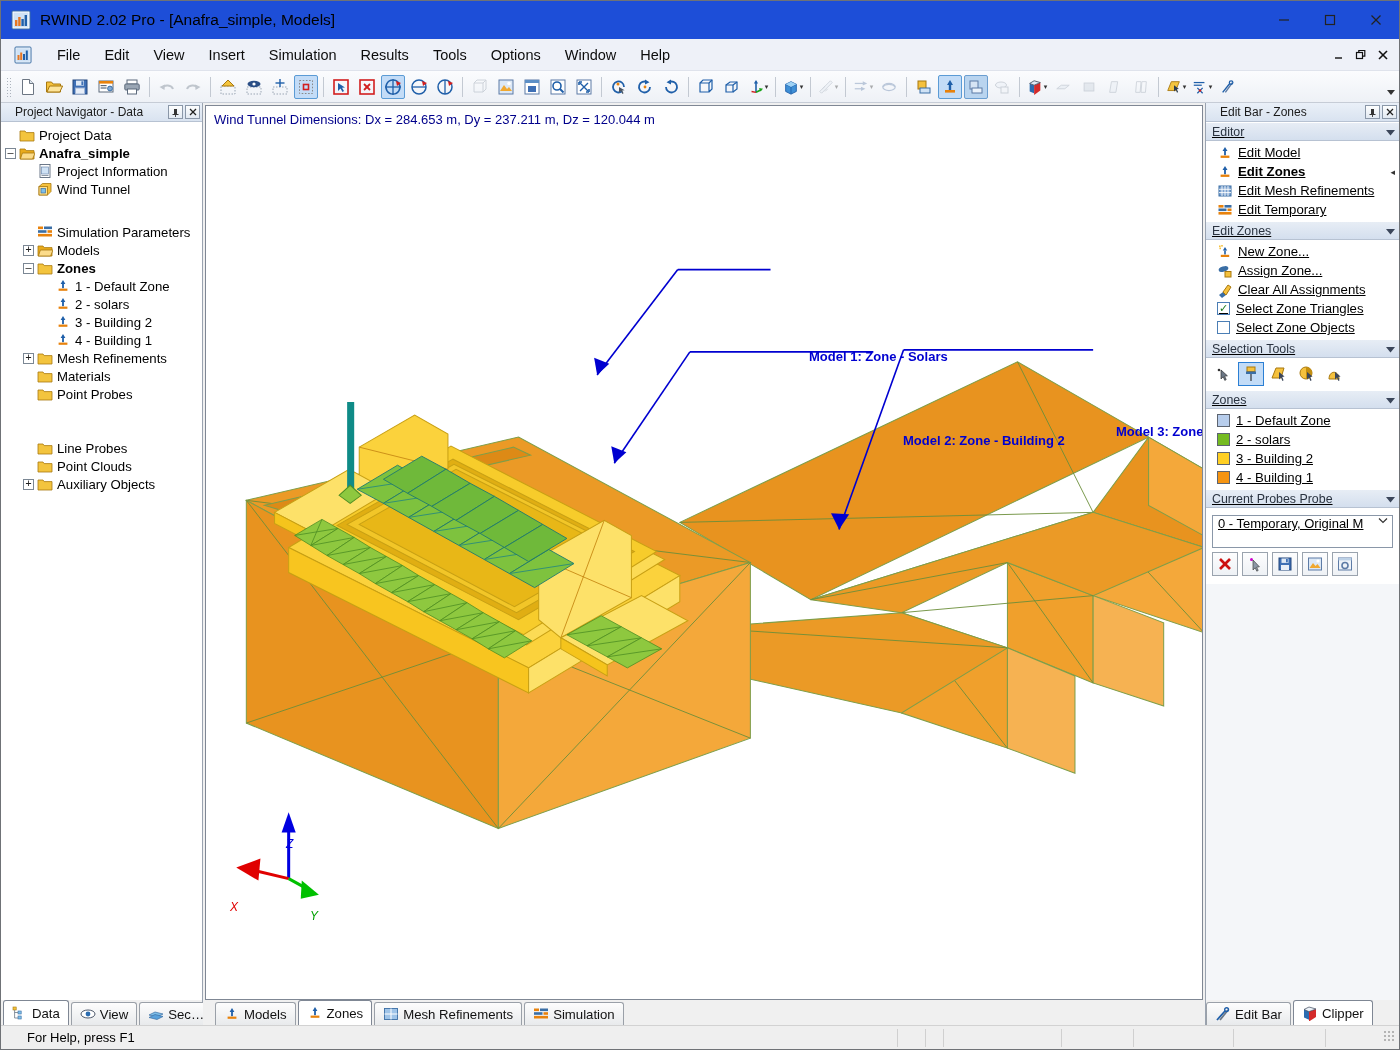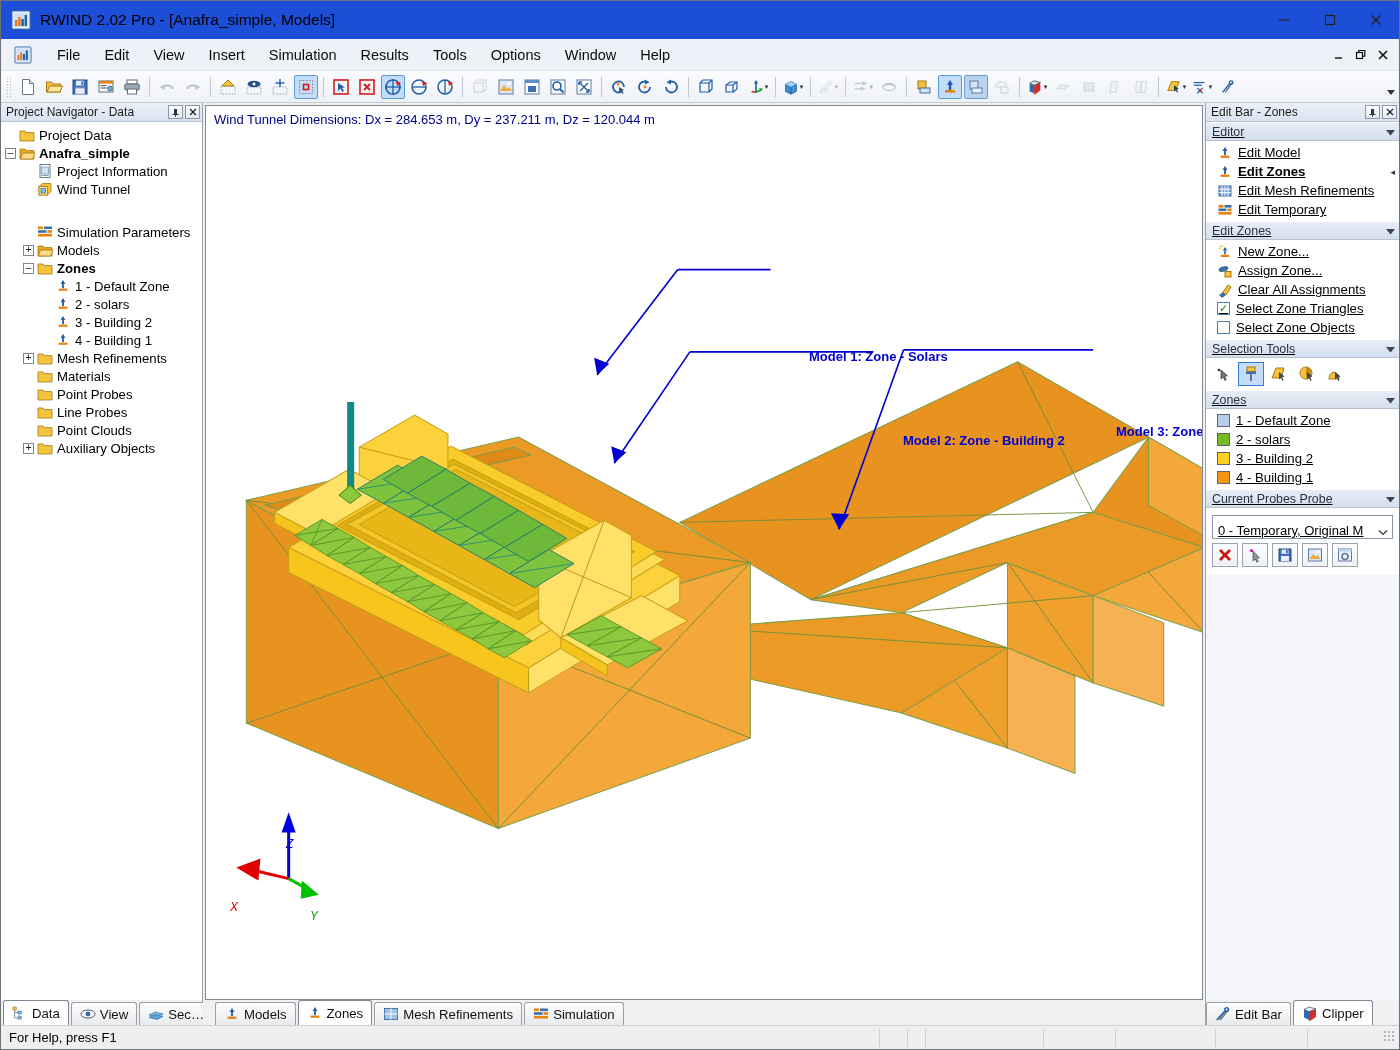--- a/index.html
+++ b/index.html
@@ -134,21 +134,21 @@
   
   .panel-head {
     height: 19px;
     background: linear-gradient(#eaf0f8, #d9e3f0);
     border-bottom: 1px solid #b7c2d2;
     display: flex; align-items: center;
     padding: 0 2px 0 5px;
     font-size: 12px;
     color: #1b1b1b;
   }
-  .panel-head .t { flex: 1 1 auto; white-space: nowrap; }
+  .panel-head .t { flex: 1 1 auto; white-space: nowrap; margin-left: 9px; }
   .panel-head .pin, .panel-head .xx {
     width: 15px; height: 14px;
     border: 1px solid #8a97a8;
     background: linear-gradient(#fdfefe,#e2e9f2);
     display: flex; align-items: center; justify-content: center;
     font-size: 9px; margin-left: 2px; color: #222;
   }
 
   
   .leftpanel {
@@ -295,24 +295,24 @@
     background: #fff;
   }
   .stbtn {
     width: 26px; height: 24px;
     border: 1px solid transparent;
     display: flex; align-items: center; justify-content: center;
   }
   .stbtn.active { background: #c3dcf7; border: 1px solid #2b7fd4; }
   .combo {
     margin: 5px 6px 4px 6px;
-    height: 24px;
+    height: 33px;
     border: 1px solid #8a97a8;
     background: #fff;
-    display: flex; align-items: flex-end;
+    display: flex; align-items: flex-start;
     font-size: 13px; padding-left: 5px;
     position: relative;
   }
   .combo .cv { flex: 1 1 auto; overflow: hidden; white-space: nowrap; }
   .combo .carr {
     width: 18px; text-align: center; font-size: 9px; color: #333;
   }
   .probebtns { display: flex; gap: 4px; padding: 0 6px 6px 6px; }
   .pbtn {
     width: 26px; height: 24px;
@@ -327,20 +327,21 @@
     background: #f0f0f0;
   }
 
   
   .statusbar {
     flex: 0 0 24px; height: 24px;
     background: #efefef;
     border-top: 1px solid #d2d2d2;
     display: flex; align-items: center;
     font-size: 13px;
+    padding-left: 18px;
   }
   .sb-main { flex: 0 0 878px; padding-left: 8px; white-space: nowrap; }
   .sb-cell {
     height: 18px; border-left: 1px solid #d0d0d0;
   }
   .sb-grip {
     margin-left: auto; margin-right: 3px;
     width: 14px; height: 14px;
     background-image:
       radial-gradient(#b4b4b4 45%, transparent 46%);
@@ -886,21 +887,21 @@
               </svg></span>
             <span class="tlabel">Materials</span>
           </div>
           <div class="tnode" style="padding-left: 22px;">
             <span class="tog none"></span>
             <span class="ico"><svg width="16" height="16" viewBox="0 0 16 16">
                 <path d="M1 4h5l1.2 1.6H15V14H1z" fill="#f3c43e" stroke="#a8780f" stroke-width=".8"></path>
               </svg></span>
             <span class="tlabel">Point Probes</span>
           </div>
-          <div class="tnode" style="padding-left: 22px;">
+          <div class="tnode" style="padding-left: 22px; margin-top: 36px;">
             <span class="tog none"></span>
             <span class="ico"><svg width="16" height="16" viewBox="0 0 16 16">
                 <path d="M1 4h5l1.2 1.6H15V14H1z" fill="#f3c43e" stroke="#a8780f" stroke-width=".8"></path>
               </svg></span>
             <span class="tlabel">Line Probes</span>
           </div>
           <div class="tnode" style="padding-left: 22px;">
             <span class="tog none"></span>
             <span class="ico"><svg width="16" height="16" viewBox="0 0 16 16">
                 <path d="M1 4h5l1.2 1.6H15V14H1z" fill="#f3c43e" stroke="#a8780f" stroke-width=".8"></path>

